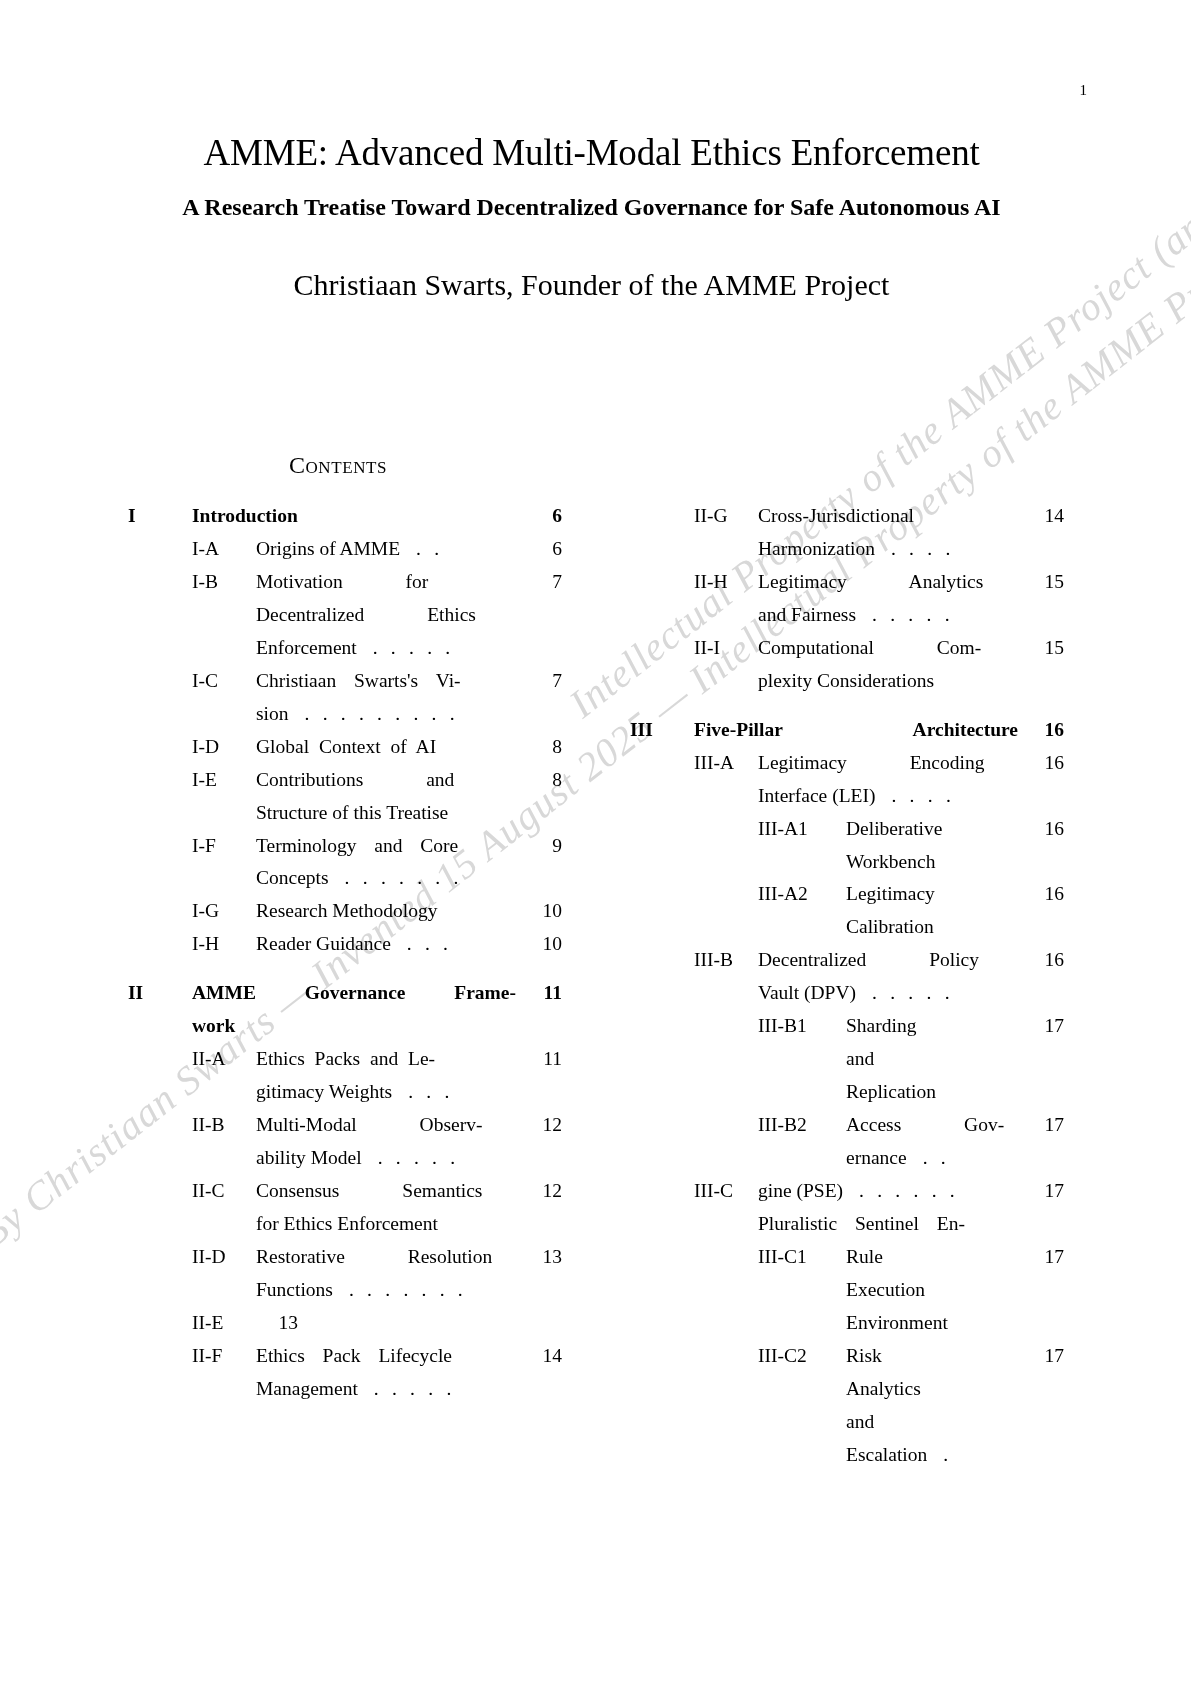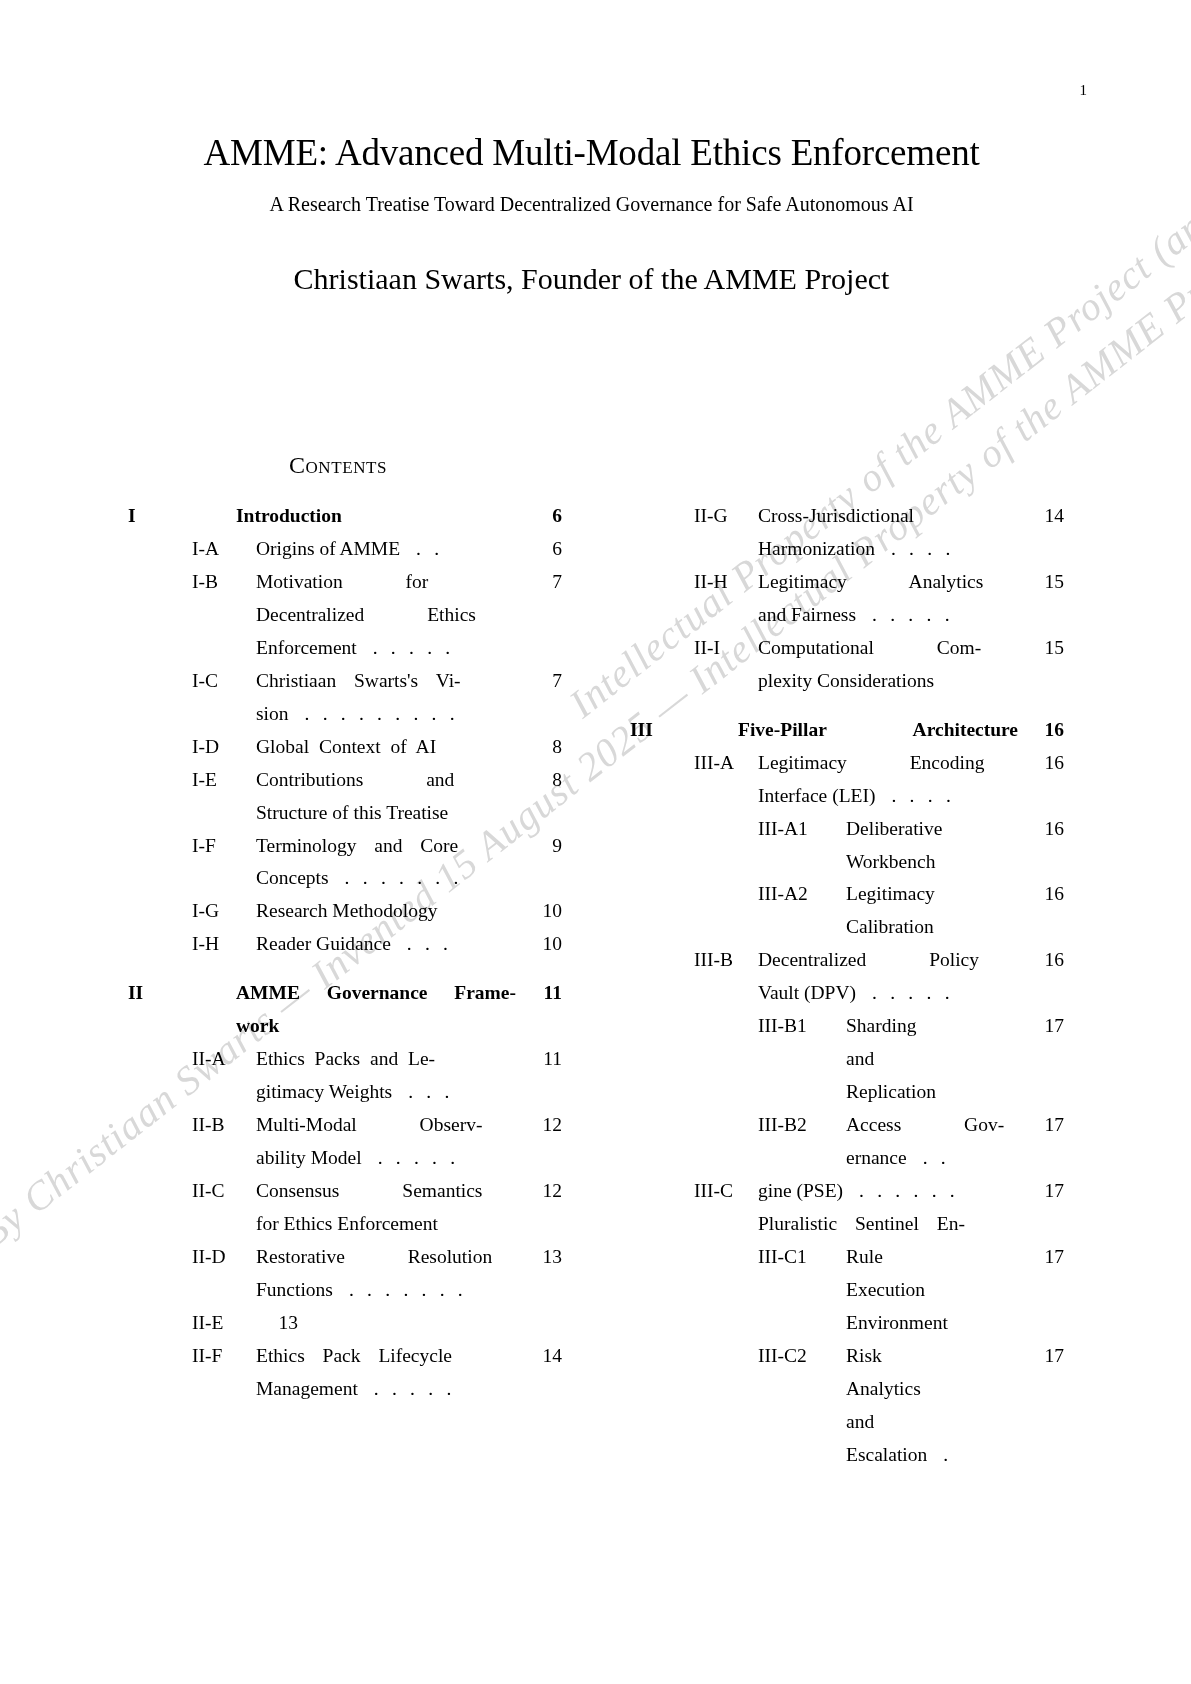--- a/index.html
+++ b/index.html
@@ -70,22 +70,22 @@
     z-index: 2;
   }
   .doc-title {
     font-size: 37px;
     font-weight: normal;
     line-height: 1.25;
     margin: 0 0 14px 0;
     letter-spacing: -0.2px;
   }
   .doc-subtitle {
-    font-size: 20px;
-    font-weight: normal;
+    font-size: 24px;
+    font-weight: bold;
     line-height: 1.45;
     margin: 0 0 40px 0;
     padding: 0 44px;
   }
   .doc-author {
     font-size: 30px;
     line-height: 1.3;
     margin: 12px;
   }
 
@@ -134,21 +134,20 @@
   .lvl1 .num {
     flex: 0 0 64px;
     width: 64px;
   }
   .lvl1 .label {
     flex: 1 1 auto;
     text-align: justify;
     text-align-last: justify;
     padding-right: 4px;
     hyphens: manual;
-    margin-left: 44px;
   }
 
   
   .lvl2 .num {
     flex: 0 0 64px;
     width: 64px;
     margin-left: 64px;
   }
   .lvl2 .label {
     flex: 1 1 auto;

